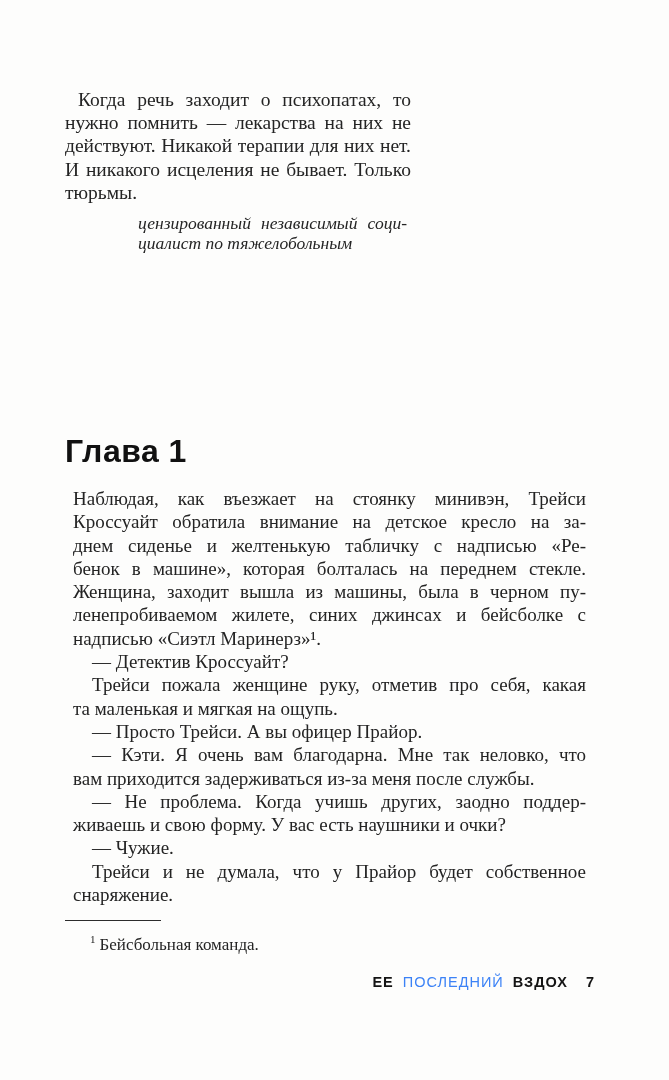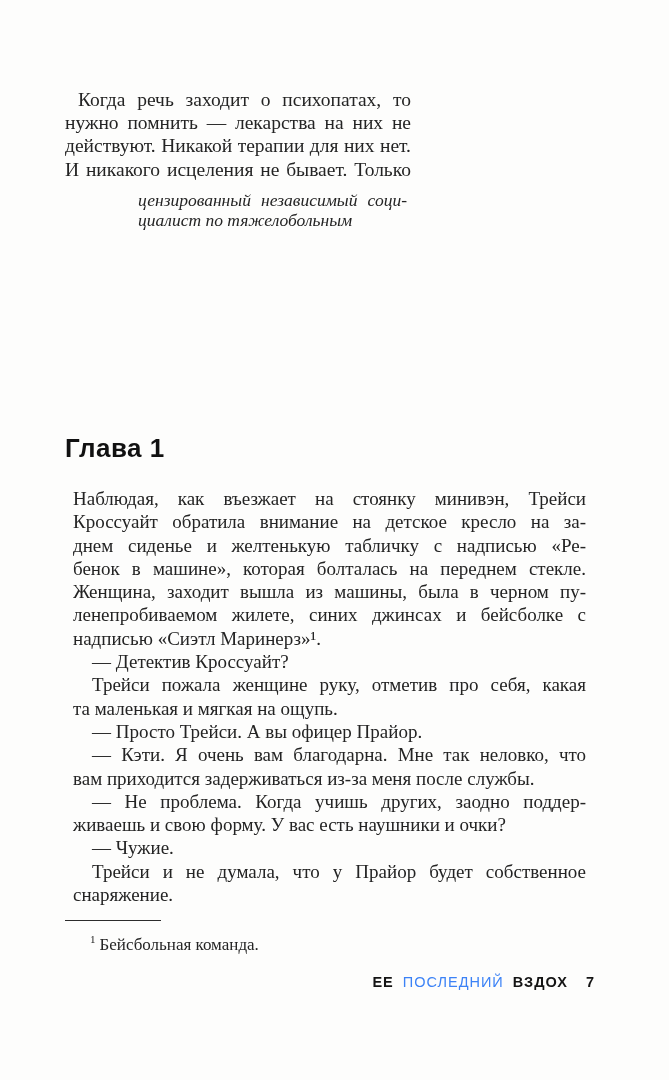--- a/index.html
+++ b/index.html
@@ -51,21 +51,21 @@
   .attribution .t-line.last { text-align-last: left; }
 
   
   .chapter-heading {
     position: absolute;
     left: 65px;
     top: 433px;
     margin: 0;
     font-family: "Liberation Sans", "DejaVu Sans", sans-serif;
     font-weight: bold;
-    font-size: 26px;
+    font-size: 32px;
     letter-spacing: 0.5px;
     color: #111111;
   }
 
   
   .body-text {
     position: absolute;
     left: 73px;
     top: 487px;
     width: 513px;
@@ -127,20 +127,21 @@
 <body>
 
 <div class="page" style="background: rgb(253, 253, 252); color: rgb(36, 36, 36); padding-left: 12px;">
 
   <section class="epigraph">
     <div class="epi-lines">
         <div class="t-line first-indent">Когда речь заходит о психопатах, то</div>
         <div class="t-line">нужно помнить — лекарства на них не</div>
         <div class="t-line">действуют. Никакой терапии для них нет.</div>
         <div class="t-line">И никакого исцеления не бывает. Только</div>
+        <div class="t-line last">тюрьмы.</div>
       </div>
     <div class="attribution">
         <div class="t-line">цензированный независимый соци-</div>
         <div class="t-line last">циалист по тяжелобольным</div>
       </div>
   </section>
 
   <h1 class="chapter-heading">Глава 1</h1>
 
   <section class="body-text">

